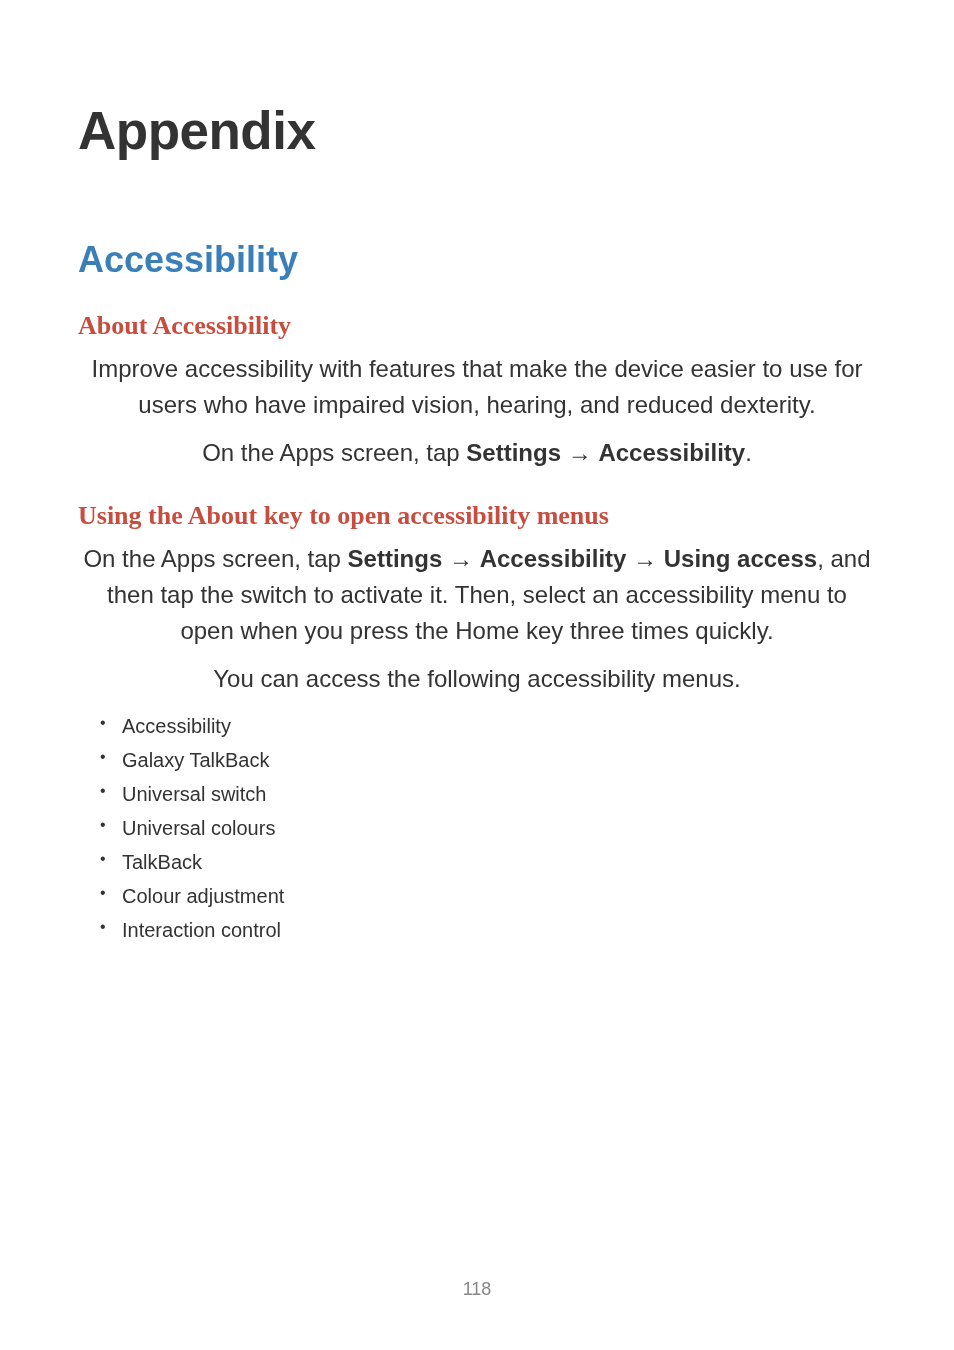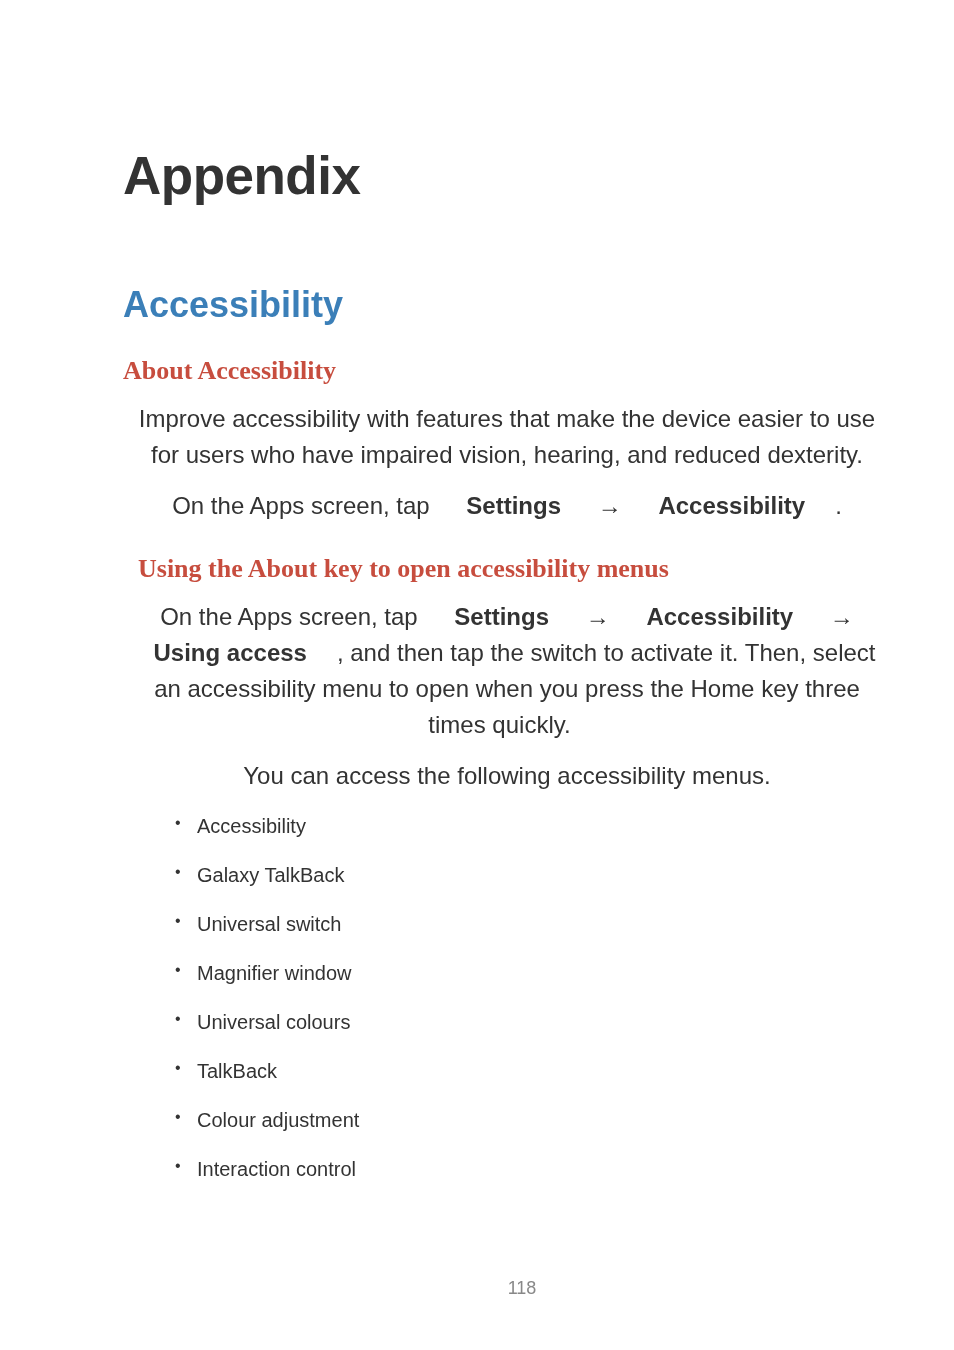--- a/index.html
+++ b/index.html
@@ -1,16 +1,16 @@
 <!DOCTYPE html>
 <html><head>
   <meta charset="utf-8">
   <style>
     * {
-      margin: 15px;
+      margin: 0;
       padding: 0;
       box-sizing: border-box;
     }
     body {
       width: 954px;
       height: 1350px;
       background: #ffffff;
       font-family: -apple-system, BlinkMacSystemFont, "Segoe UI", Helvetica, Arial, sans-serif;
       position: relative;
       padding: 100px 78px 60px 78px;
@@ -66,21 +66,21 @@
     }
     li::before {
       content: "•";
       position: absolute;
       left: -6px;
       color: #333333;
       font-size: 16px;
     }
     .page-number {
       position: absolute;
-      bottom: 66px;
+      bottom: 50px;
       left: 50%;
       transform: translateX(-50%);
       font-size: 18px;
       color: #888888;
     }
     .sec2 {
       margin-top: 30px;
     }
   </style>
 </head>
@@ -104,21 +104,20 @@
 <p class="body-text">
   <span>On the Apps screen, tap </span><span class="bold">Settings</span><span class="arrow"> → </span><span class="bold">Accessibility</span><span class="arrow"> → </span><span class="bold">Using access</span><span>, and then tap the switch to activate it. Then, select an accessibility menu to open when you press the Home key three times quickly.</span>
 </p>
 
 <p class="body-text">You can access the following accessibility menus.</p>
 
 <ul>
   <li>Accessibility</li>
   <li>Galaxy TalkBack</li>
   <li>Universal switch</li>
-  <li>Magnifier window</li>
   <li>Universal colours</li>
   <li>TalkBack</li>
   <li>Colour adjustment</li>
   <li>Interaction control</li>
 </ul>
 </div>
 
 <div class="page-number">118</div>
 
 </body></html>

